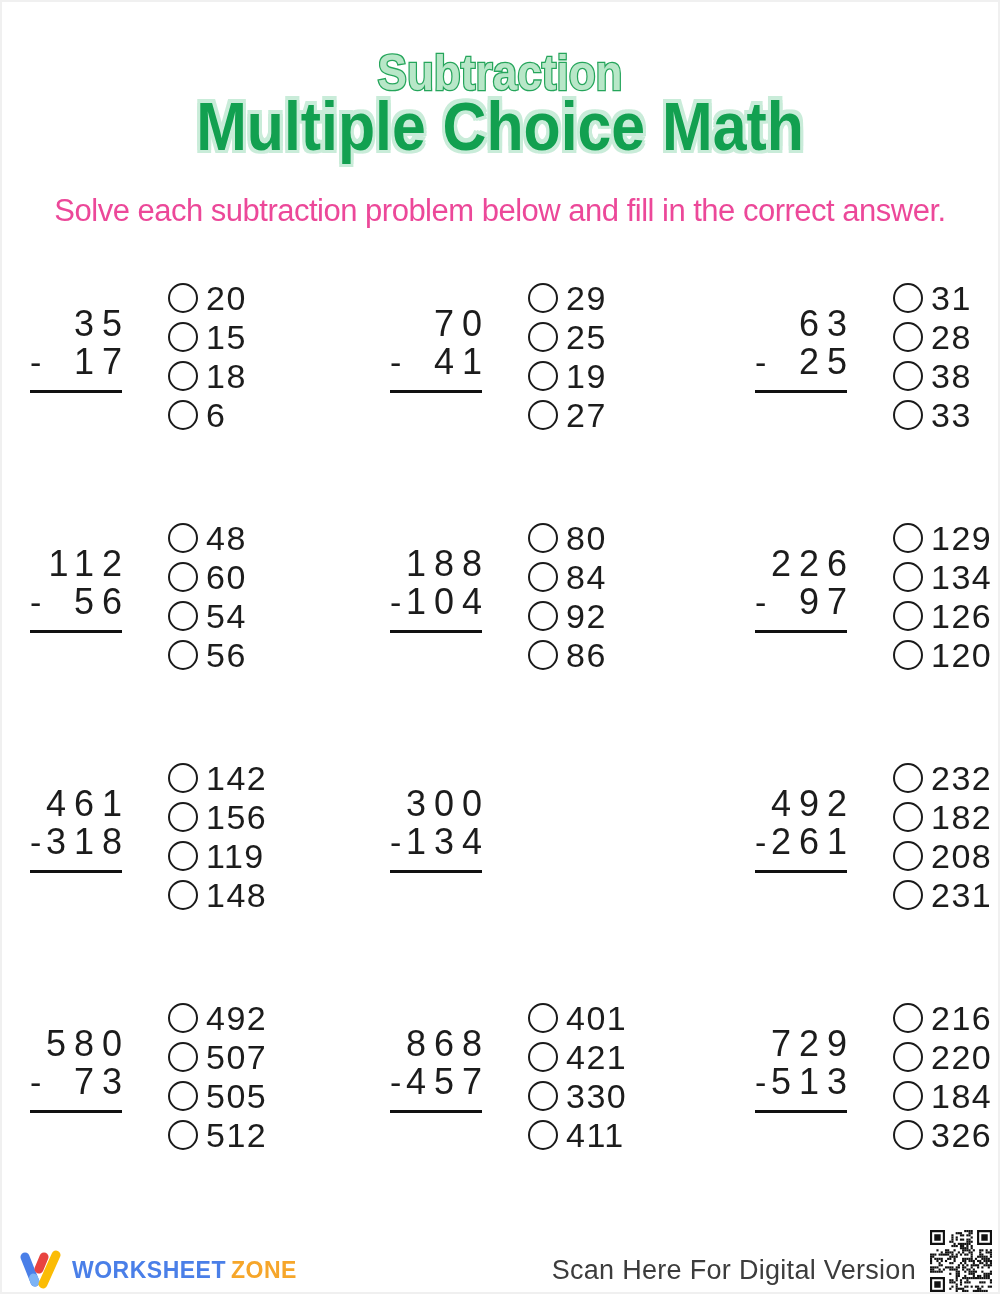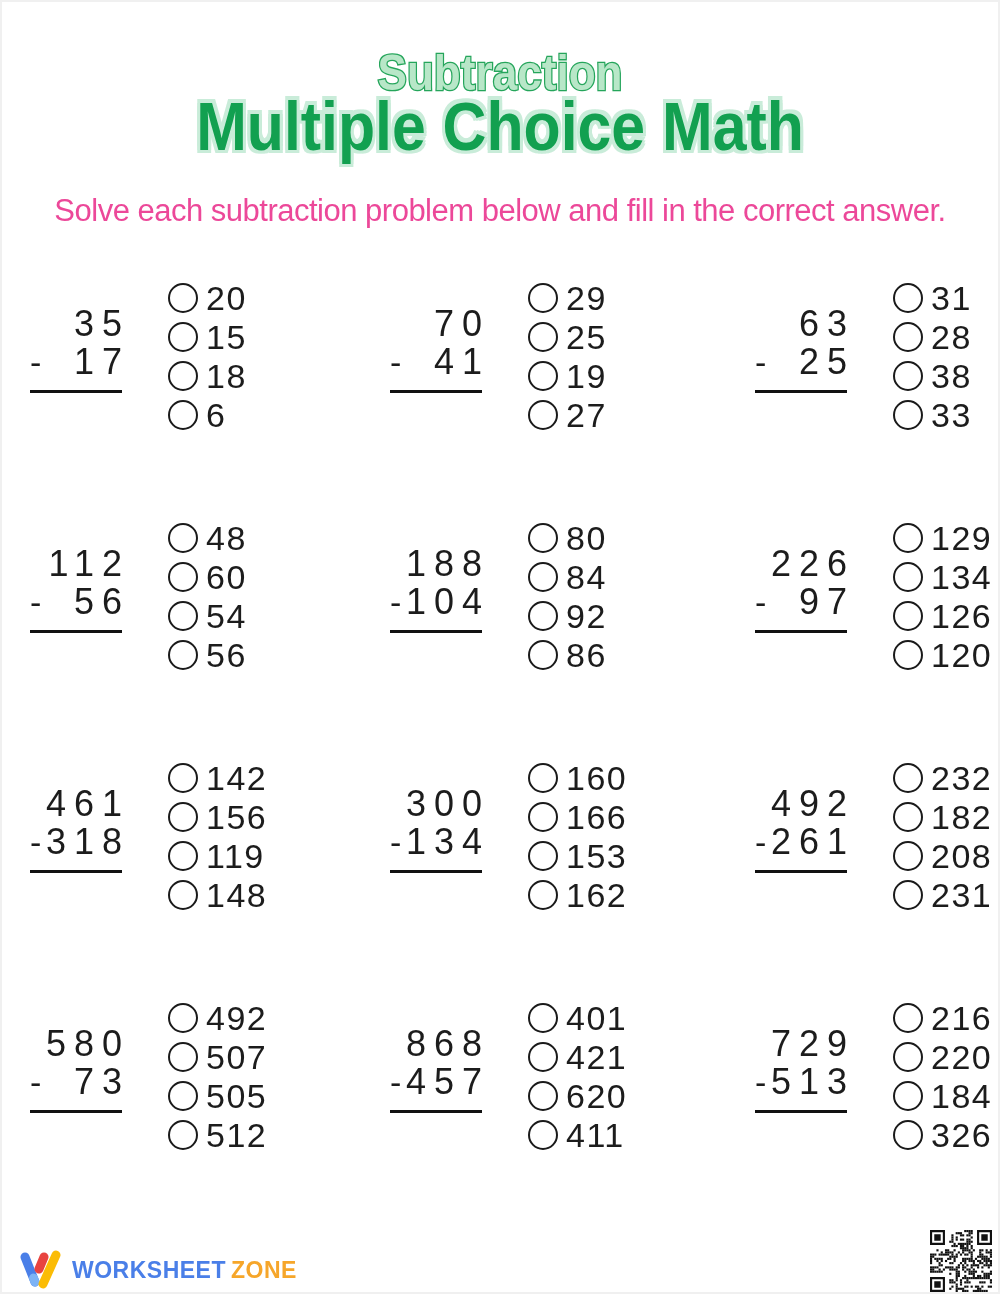--- a/index.html
+++ b/index.html
@@ -328,39 +328,20 @@
   </div>
 
   <div class="problem">
     <div class="sub-block">
       <div class="sub-top">300</div>
       <div class="sub-bottom">
         <span class="minus">-</span>
         <span class="subtrahend">134</span>
       </div>
     </div>
-    <div class="options">
-
-    <div class="option">
-        <span class="radio"></span>
-        <span class="option-label">160</span>
-      </div>
-        <div class="option">
-        <span class="radio"></span>
-        <span class="option-label">166</span>
-      </div>
-        <div class="option">
-        <span class="radio"></span>
-        <span class="option-label">153</span>
-      </div>
-        <div class="option">
-        <span class="radio"></span>
-        <span class="option-label">162</span>
-      </div>
-      </div>
   </div>
 
   <div class="problem">
     <div class="sub-block">
       <div class="sub-top">492</div>
       <div class="sub-bottom">
         <span class="minus">-</span>
         <span class="subtrahend">261</span>
       </div>
     </div>
@@ -427,21 +408,21 @@
     <div class="option">
         <span class="radio"></span>
         <span class="option-label">401</span>
       </div>
         <div class="option">
         <span class="radio"></span>
         <span class="option-label">421</span>
       </div>
         <div class="option">
         <span class="radio"></span>
-        <span class="option-label">620</span>
+        <span class="option-label">330</span>
       </div>
         <div class="option">
         <span class="radio"></span>
         <span class="option-label">411</span>
       </div>
       </div>
   </div>
 
   <div class="problem">
     <div class="sub-block">
@@ -479,20 +460,21 @@
       <line x1="7" y1="9" x2="17" y2="34" stroke="#4a7fe8" stroke-width="9" stroke-linecap="round"></line>
       <line x1="15.5" y1="30" x2="17" y2="34" stroke="#7db3f5" stroke-width="9" stroke-linecap="round"></line>
       <line x1="26" y1="9" x2="21" y2="21" stroke="#e8433f" stroke-width="9" stroke-linecap="round"></line>
       <line x1="38" y1="7" x2="25" y2="36" stroke="#fbbc05" stroke-width="9" stroke-linecap="round"></line>
     </svg>
     <span class="brand-text">
       <span class="brand-primary">WORKSHEET</span><span class="brand-secondary">ZONE</span>
     </span>
   </div>
   <div class="scan-area">
+    <span class="scan-text">Scan Here For Digital Version</span>
     <svg class="qr" viewBox="0 0 29 29">
       <rect x="0" y="0" width="29" height="29" fill="#fff"></rect>
       <g fill="#111">
         <path d="M0 0h7v7h-7z M1 1h5v5h-5z M2 2h3v3h-3z" fill-rule="evenodd"></path>
         <path d="M22 0h7v7h-7z M23 1h5v5h-5z M24 2h3v3h-3z" fill-rule="evenodd"></path>
         <path d="M0 22h7v7h-7z M1 23h5v5h-5z M2 24h3v3h-3z" fill-rule="evenodd"></path>
         <g class="modules">
             <rect x="16" y="0" width="1" height="1"></rect>
             <rect x="17" y="0" width="1" height="1"></rect>
             <rect x="18" y="0" width="1" height="1"></rect>

